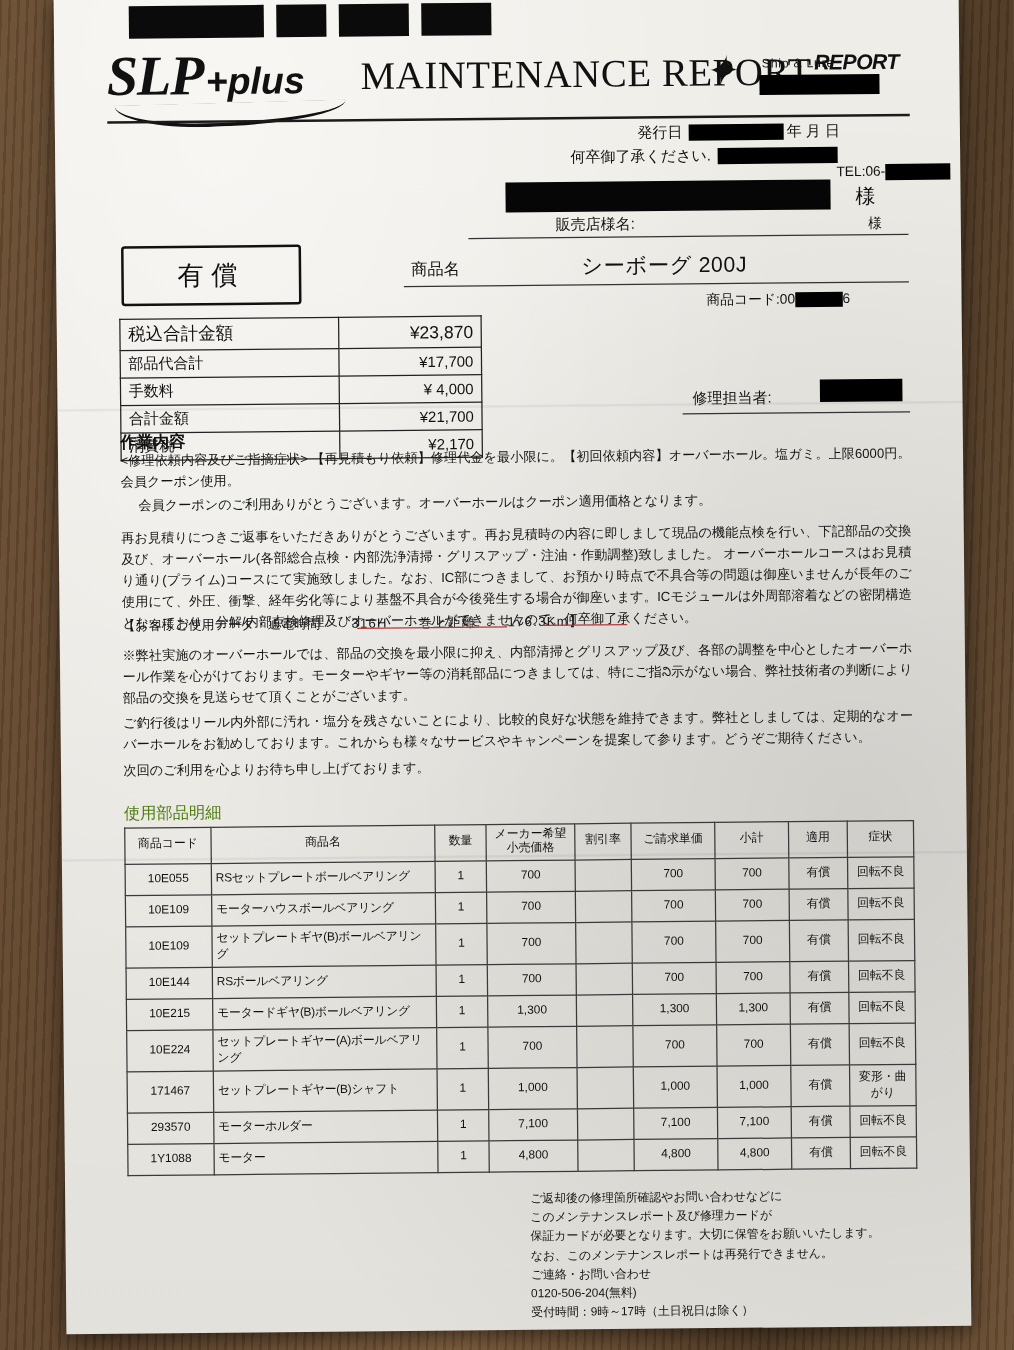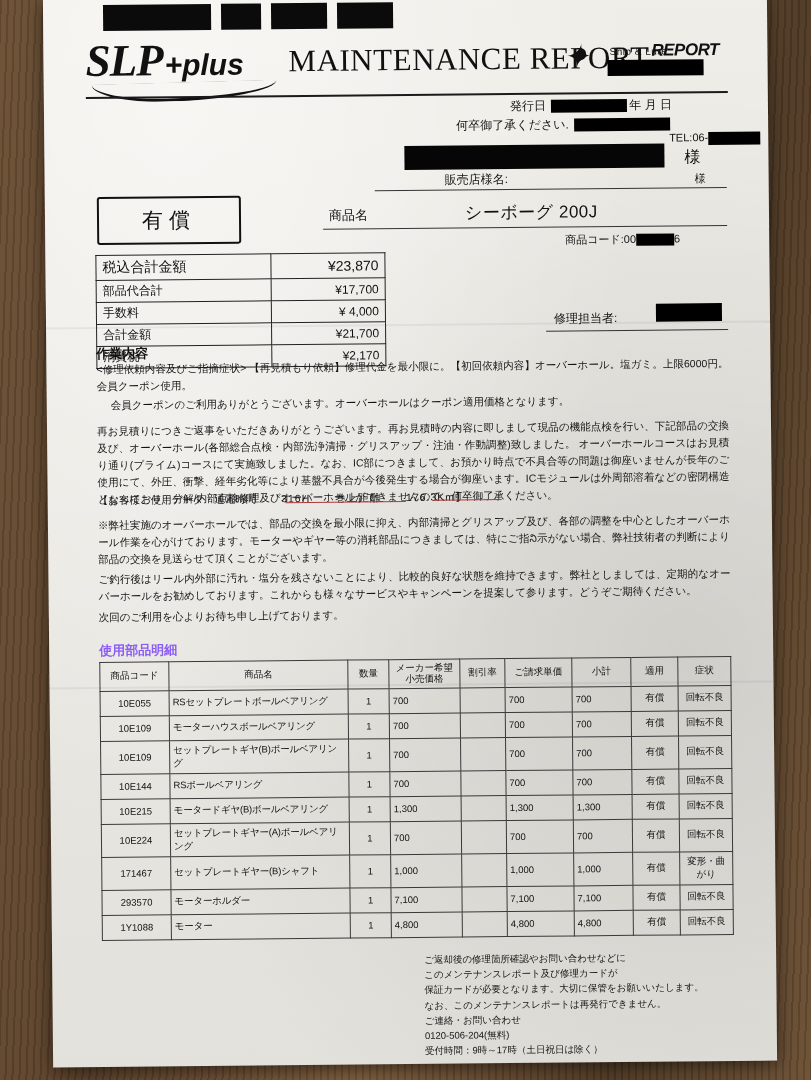--- a/index.html
+++ b/index.html
@@ -118,30 +118,30 @@
   .indent{text-indent:14px;}
 
   .usage{
     position:absolute;left:50px;top:497px;width:632px;font-size:10.5px;color:#141414;
   }
   .usage .vals{display:inline-block;margin-left:22px;letter-spacing:1px;}
   .usage .strike{position:absolute;left:188px;top:10px;width:120px;height:1px;background:#b03a3a;}
   .usage .strike2{position:absolute;left:336px;top:9px;width:68px;height:1px;background:#b03a3a;}
 
   
-  .parts-h{position:absolute;left:50px;top:645px;font-size:13px;font-weight:bold;color:#8b5cf6;}
+  .parts-h{position:absolute;left:50px;top:645px;font-size:13px;font-weight:normal;color:#4d7c0f;}
   table.parts{
     position:absolute;left:50px;top:665px;width:632px;border-collapse:collapse;
   }
   table.parts th, table.parts td{
     border:1px solid #3a3a3a;font-size:9.5px;color:#111;padding:3px 3px;height:18px;
   }
   table.parts th{font-weight:normal;font-size:9.5px;line-height:1.15;text-align:center;}
   td.c{text-align:center;}
-  td.r{text-align:left;padding-right:6px;}
+  td.r{text-align:center;padding-right:6px;}
   td.nm{font-size:9px;letter-spacing:-.2px;}
 
   
   .footer{
     position:absolute;left:372px;top:958px;width:320px;
     font-size:9.5px;line-height:1.6;color:#141414;
   }
   .footer div{white-space:nowrap;}
 
   

